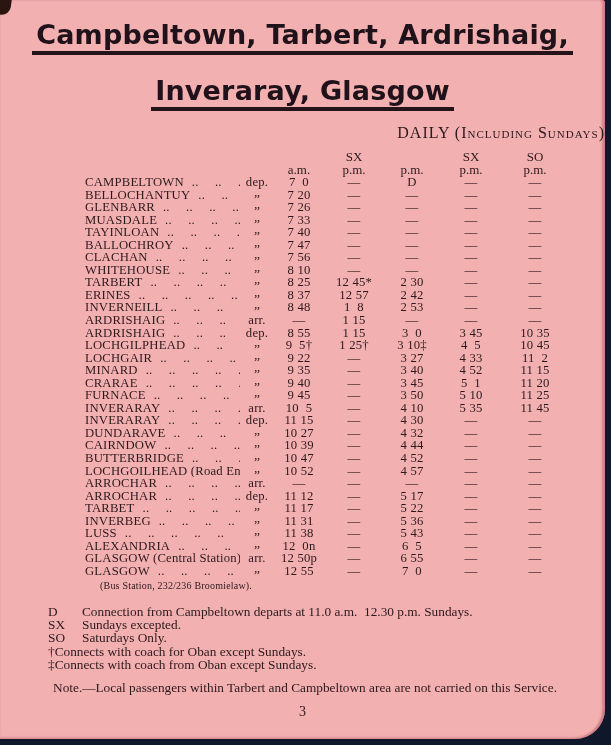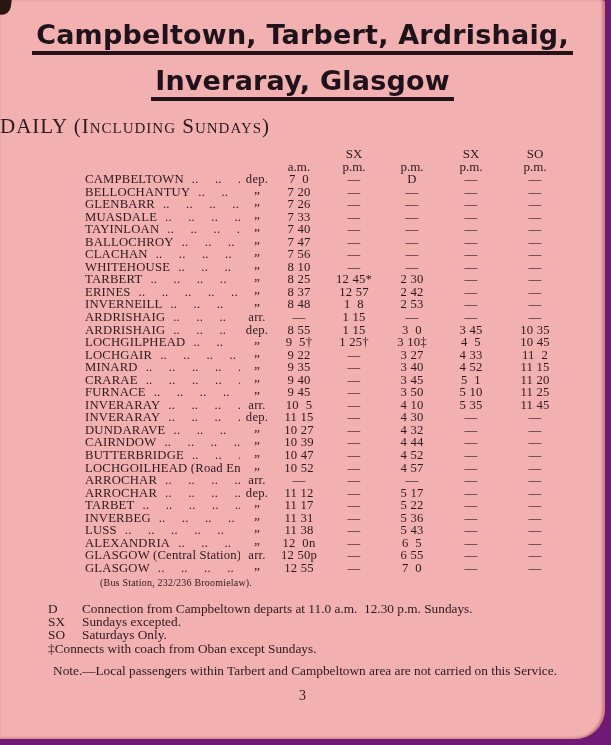--- a/index.html
+++ b/index.html
@@ -1,42 +1,42 @@
 <!DOCTYPE html>
 <html><head>
 <meta charset="utf-8">
 <style>
   html,body { margin:0; padding:0; }
   .page {
     position:relative; width:611px; height:745px;
-    background:#701a75; overflow:hidden;
+    background:#0f172a; overflow:hidden;
     font-family:"Liberation Serif", serif; color:#2c191d;
   }
   .card {
     position:absolute; left:0; top:0; width:605px; height:739px;
     background:#f2b0b1;
     border-bottom-right-radius:30px; border-top-right-radius:3px;
     box-shadow: inset -3px 0 2px rgba(170,80,88,.45), inset 0 -2px 2px rgba(170,80,88,.25);
     overflow:hidden;
   }
   .corner-mark {
     position:absolute; left:-4px; top:-5px; width:15px; height:20px;
     background:#2a1511; border-radius:0 0 9px 0; transform:rotate(8deg);
   }
   .title-block { text-align:center; margin-top:21px; line-height:1; }
   .title-line {
     display:inline-block;
     font-family:"DejaVu Sans", sans-serif; font-weight:bold;
     font-size:27px; letter-spacing:.2px; color:#20121a;
     border-bottom:4px solid #241419; padding:0 4px 3px 4px;
   }
-  .title-line.second { margin-top:12px; }
+  .title-line.second { margin-top:22px; }
   .subtitle {
-    text-align:left; margin-top:13px;
-    font-size:21px; font-variant:small-caps; letter-spacing:1px; color:#2c191d;
+    text-align:right; margin-top:13px;
+    font-size:16px; font-variant:small-caps; letter-spacing:1px; color:#2c191d;
   }
   
   .tgrid { display:grid; grid-template-columns:155px 34px 50px 60px 56px 62px 66px; }
   .thead { margin-left:85px; margin-top:8px; }
   .thead .hcell { text-align:center; font-size:13px; line-height:13px; }
   .thead .htop { height:13px; }
   .t-row {
     margin-left:85px; font-size:12.7px; line-height:12.55px;
     letter-spacing:.2px; white-space:nowrap;
   }
@@ -556,20 +556,21 @@
         <span class="fn-text">Connection from Campbeltown departs at 11.0 a.m.  12.30 p.m. Sundays.</span>
       </div>
       <div class="fn-row">
         <span class="fn-key">SX</span>
         <span class="fn-text">Sundays excepted.</span>
       </div>
       <div class="fn-row">
         <span class="fn-key">SO</span>
         <span class="fn-text">Saturdays Only.</span>
       </div>
+      <div class="fn-sym">†Connects with coach for Oban except Sundays.</div>
       <div class="fn-sym">‡Connects with coach from Oban except Sundays.</div>
     </div>
 
     <div class="note-block">
       <span class="note-prefix">Note.</span><span>—Local passengers within Tarbert and Campbeltown area are not carried on this Service.</span>
     </div>
 
     <div class="page-number">3</div>
   </div>
 </div>

